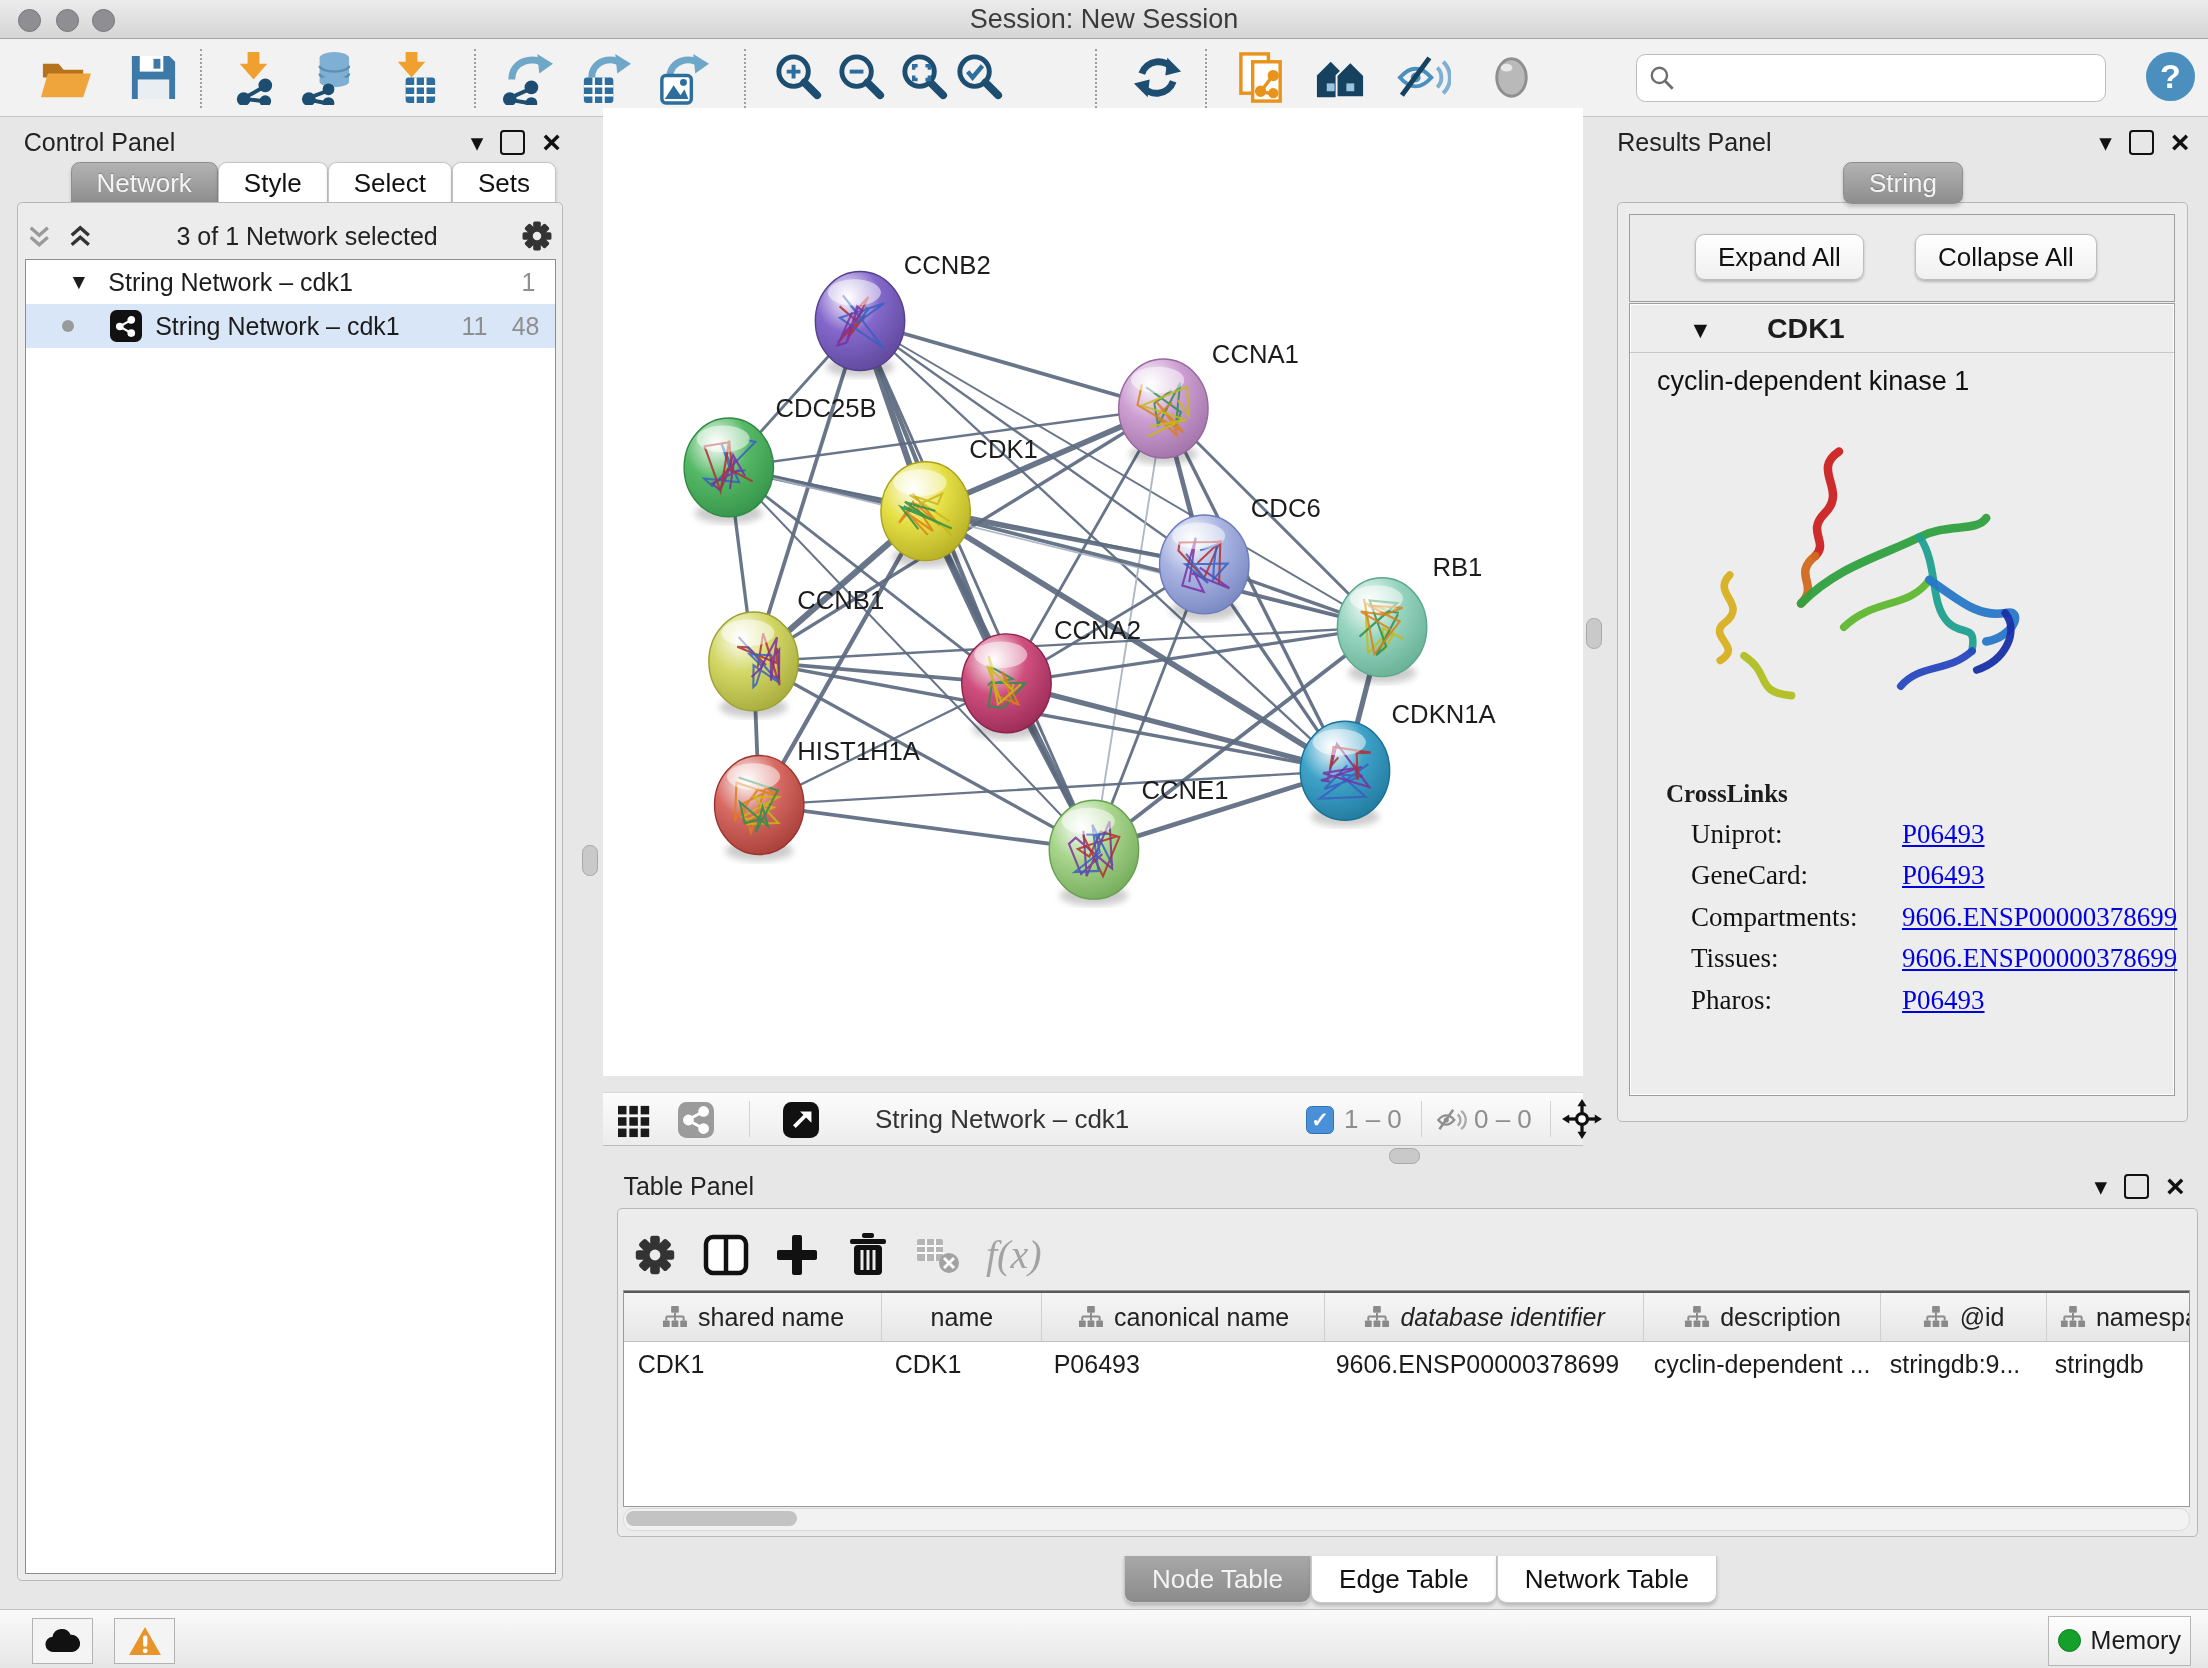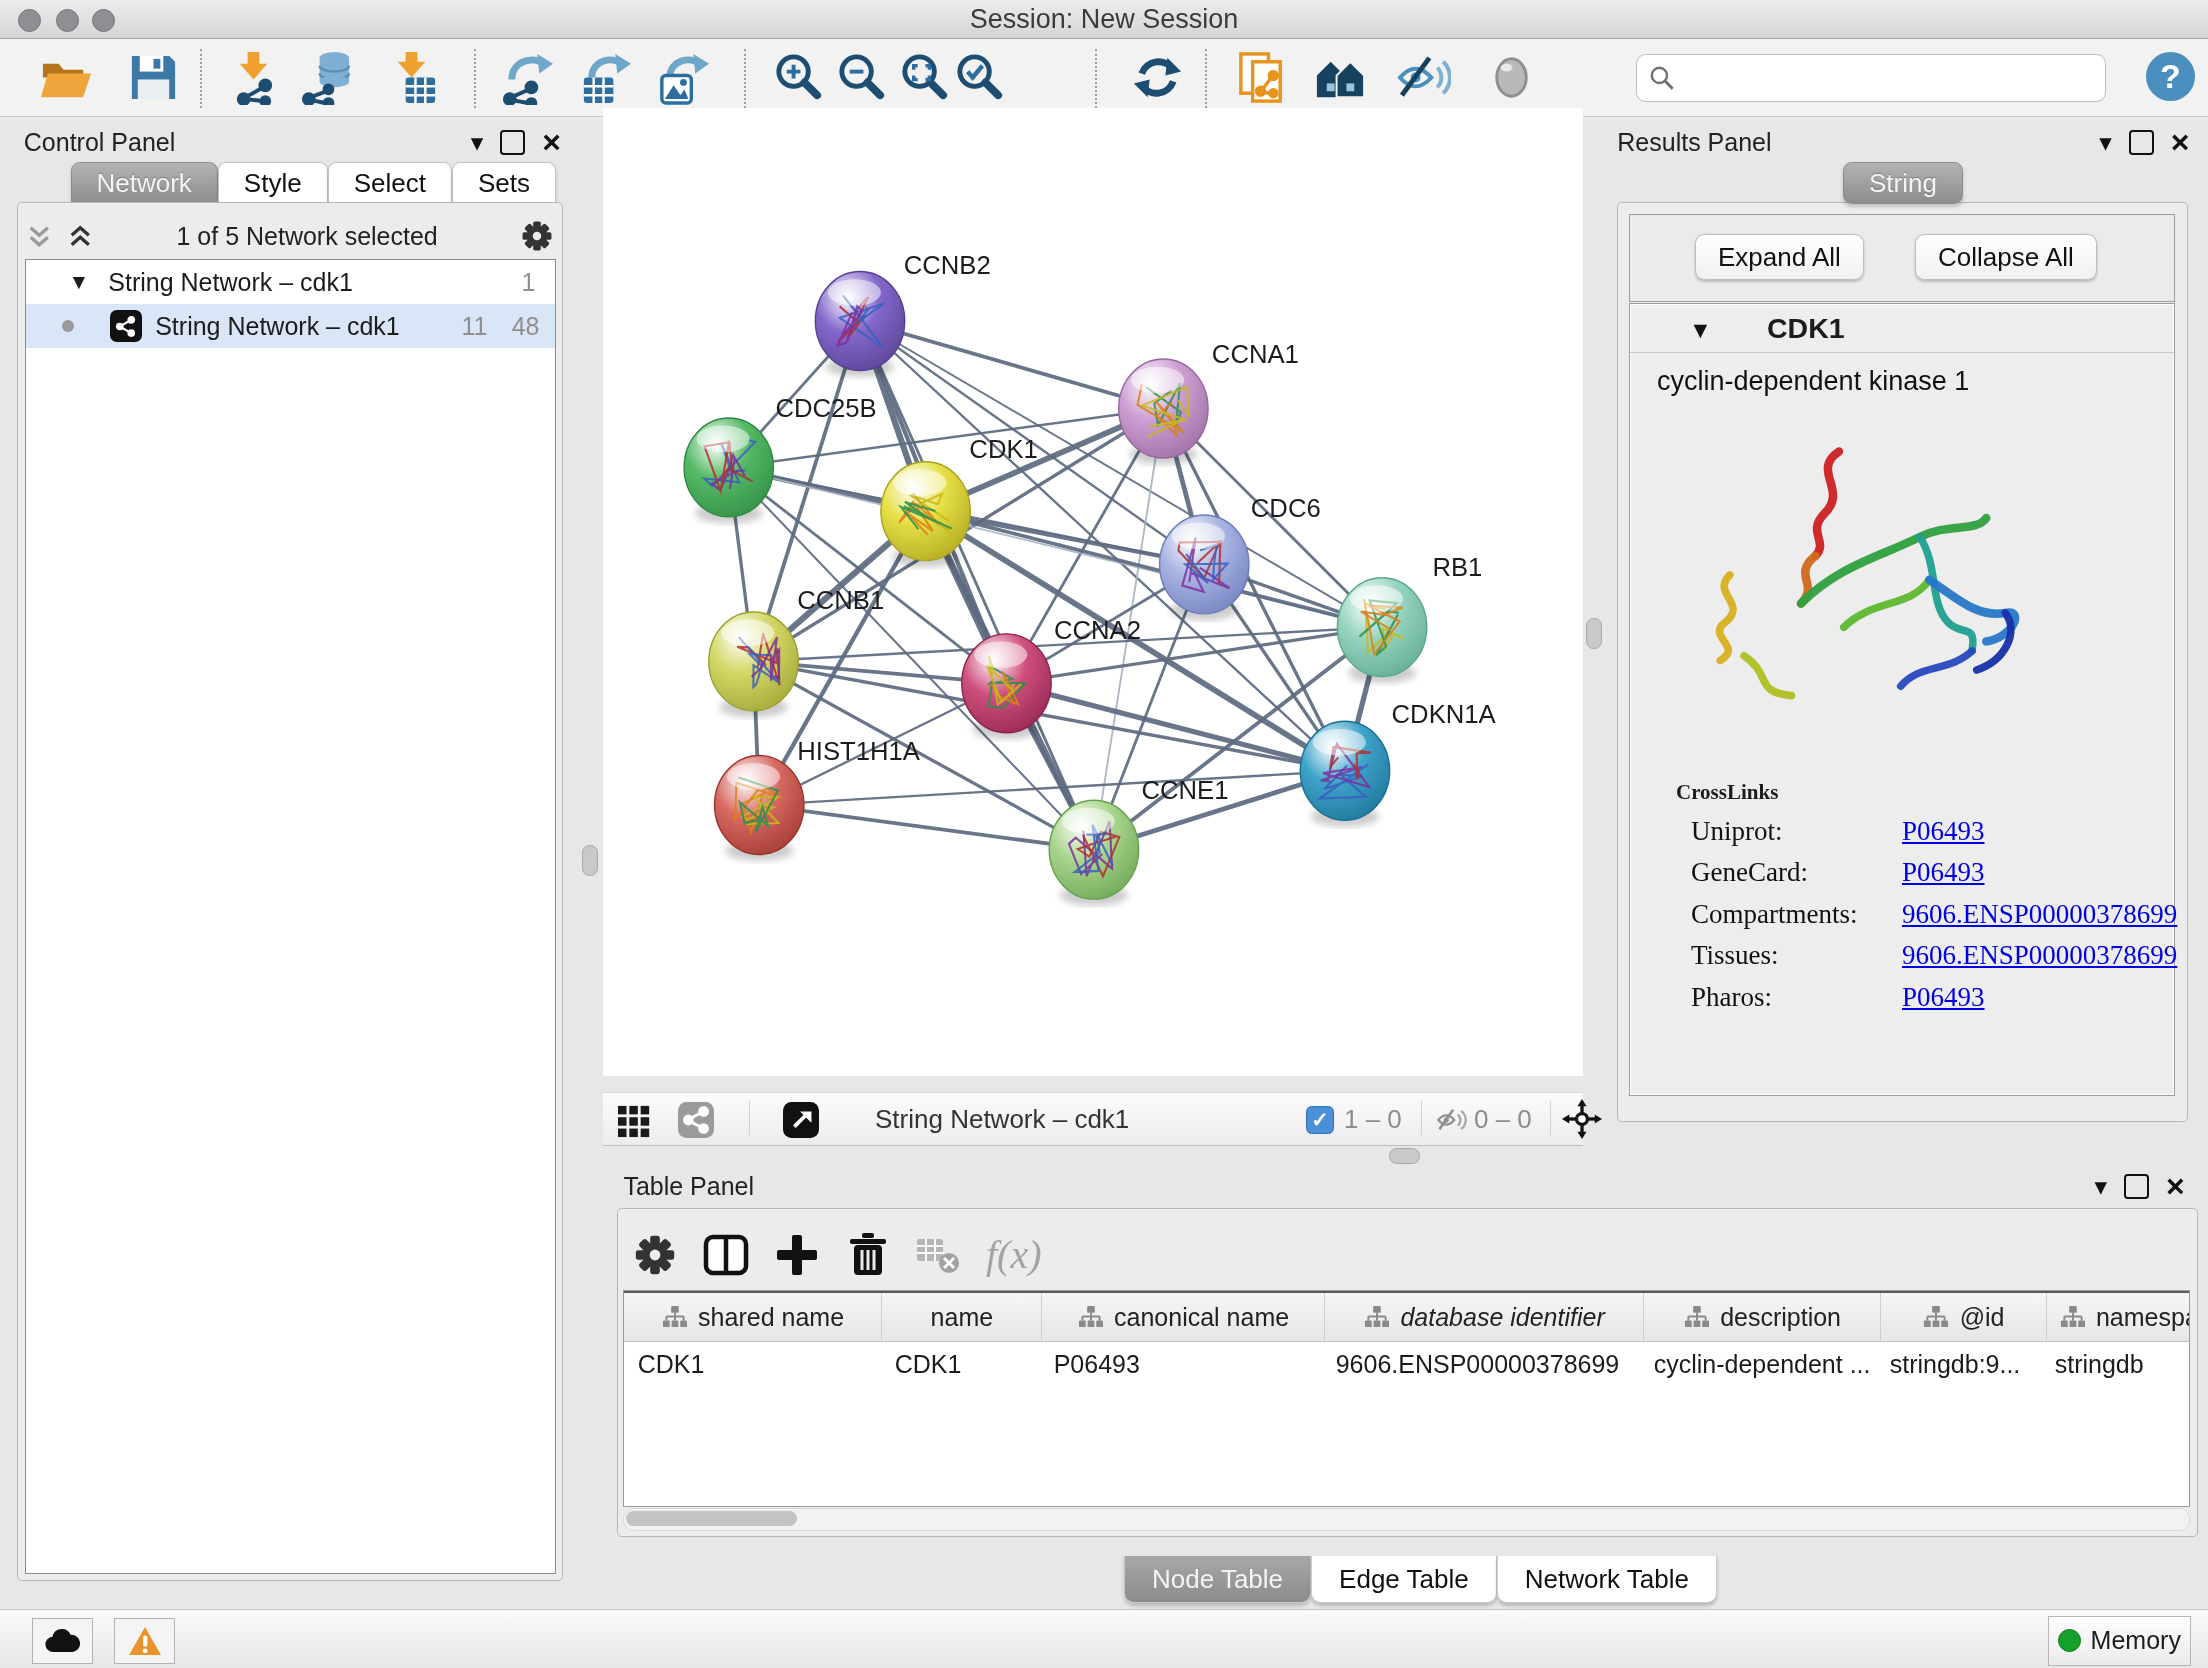--- a/index.html
+++ b/index.html
@@ -70,21 +70,21 @@
       background:linear-gradient(#ffffff,#f0f0f0);border:1px solid #bdbdbd;border-radius:9.5px;
       box-shadow:0 1.9px 2.9px rgba(0,0,0,.22);color:#111;}
   .rp-entry{position:absolute;left:25px;top:181px;width:544px;height:791px;background:#ededed;
       border:1px solid #9d9d9d;box-shadow:inset 0 0 0 1px #fff;}
   .rp-ehead{height:48px;border-bottom:1px solid #c9c9c9;position:relative;}
   .rp-ehead .tri{position:absolute;left:59px;top:13.3px;font-size:23px;color:#111;}
   .rp-ehead .nm{position:absolute;left:137px;top:0;line-height:48px;font-size:28.5px;font-weight:bold;}
   .rp-desc{padding:13.3px 0 0 27px;font-size:27px;color:#111;}
   .ribbon{position:absolute;left:57px;top:133px;width:380px;height:314px;}
   .xl{position:absolute;left:0;top:476px;width:100%;font-family:"Liberation Serif",serif;}
-  .xl-title{font-size:21px;font-weight:bold;padding-left:46px;}
+  .xl-title{font-size:25px;font-weight:bold;padding-left:36px;}
   .clrow{display:flex;padding:10.5px 0 0 61px;font-size:27px;}
   .cll{width:211px;flex:none;color:#111;}
   .clv{color:#0000e0;text-decoration:underline;}
   
   .tp{position:absolute;left:612px;top:1168px;width:1586px;height:415px;}
   .tp-card{left:4.8px;top:40px;width:1579px;height:327px;}
   .tp-tools{position:absolute;left:19px;top:53px;height:67px;display:flex;align-items:center;gap:23px;}
   .tp-tools svg{width:48px;height:48px;}
   .fx{font-family:"Liberation Serif",serif;font-style:italic;font-size:40px;color:#a3a3a3;}
   .tbl{position:absolute;left:11.4px;top:122px;width:1565px;height:215px;background:#fff;
@@ -282,21 +282,21 @@
     <span class="tabbtn">Sets</span>
   </div>
   <div class="card cp-card"></div>
   <div class="cp-head">
     <svg width="28.5" height="28.5" viewBox="0 0 30 30">
         <path d="M6 6 l9 8 9-8 M6 16 l9 8 9-8" stroke="#9a9a9a" stroke-width="3.5" fill="none"></path>
       </svg>
     <svg width="28.5" height="28.5" viewBox="0 0 30 30" style="margin-left:13.3px">
         <path d="M6 14 l9-8 9 8 M6 24 l9-8 9 8" stroke="#333" stroke-width="3.5" fill="none"></path>
       </svg>
-    <span class="summary">1 of 5 Network selected</span>
+    <span class="summary">3 of 1 Network selected</span>
     <svg width="34" height="34" viewBox="-20 -20 40 40">
       <g fill="#333">
           <rect x="-17" y="-4.5" width="34" height="9" rx="2"></rect>
           <rect x="-17" y="-4.5" width="34" height="9" rx="2" transform="rotate(45)"></rect>
           <rect x="-17" y="-4.5" width="34" height="9" rx="2" transform="rotate(90)"></rect>
           <rect x="-17" y="-4.5" width="34" height="9" rx="2" transform="rotate(135)"></rect>
           <circle r="11"></circle>
         </g>
         <circle r="5" fill="#ececec"></circle>
       </svg>

